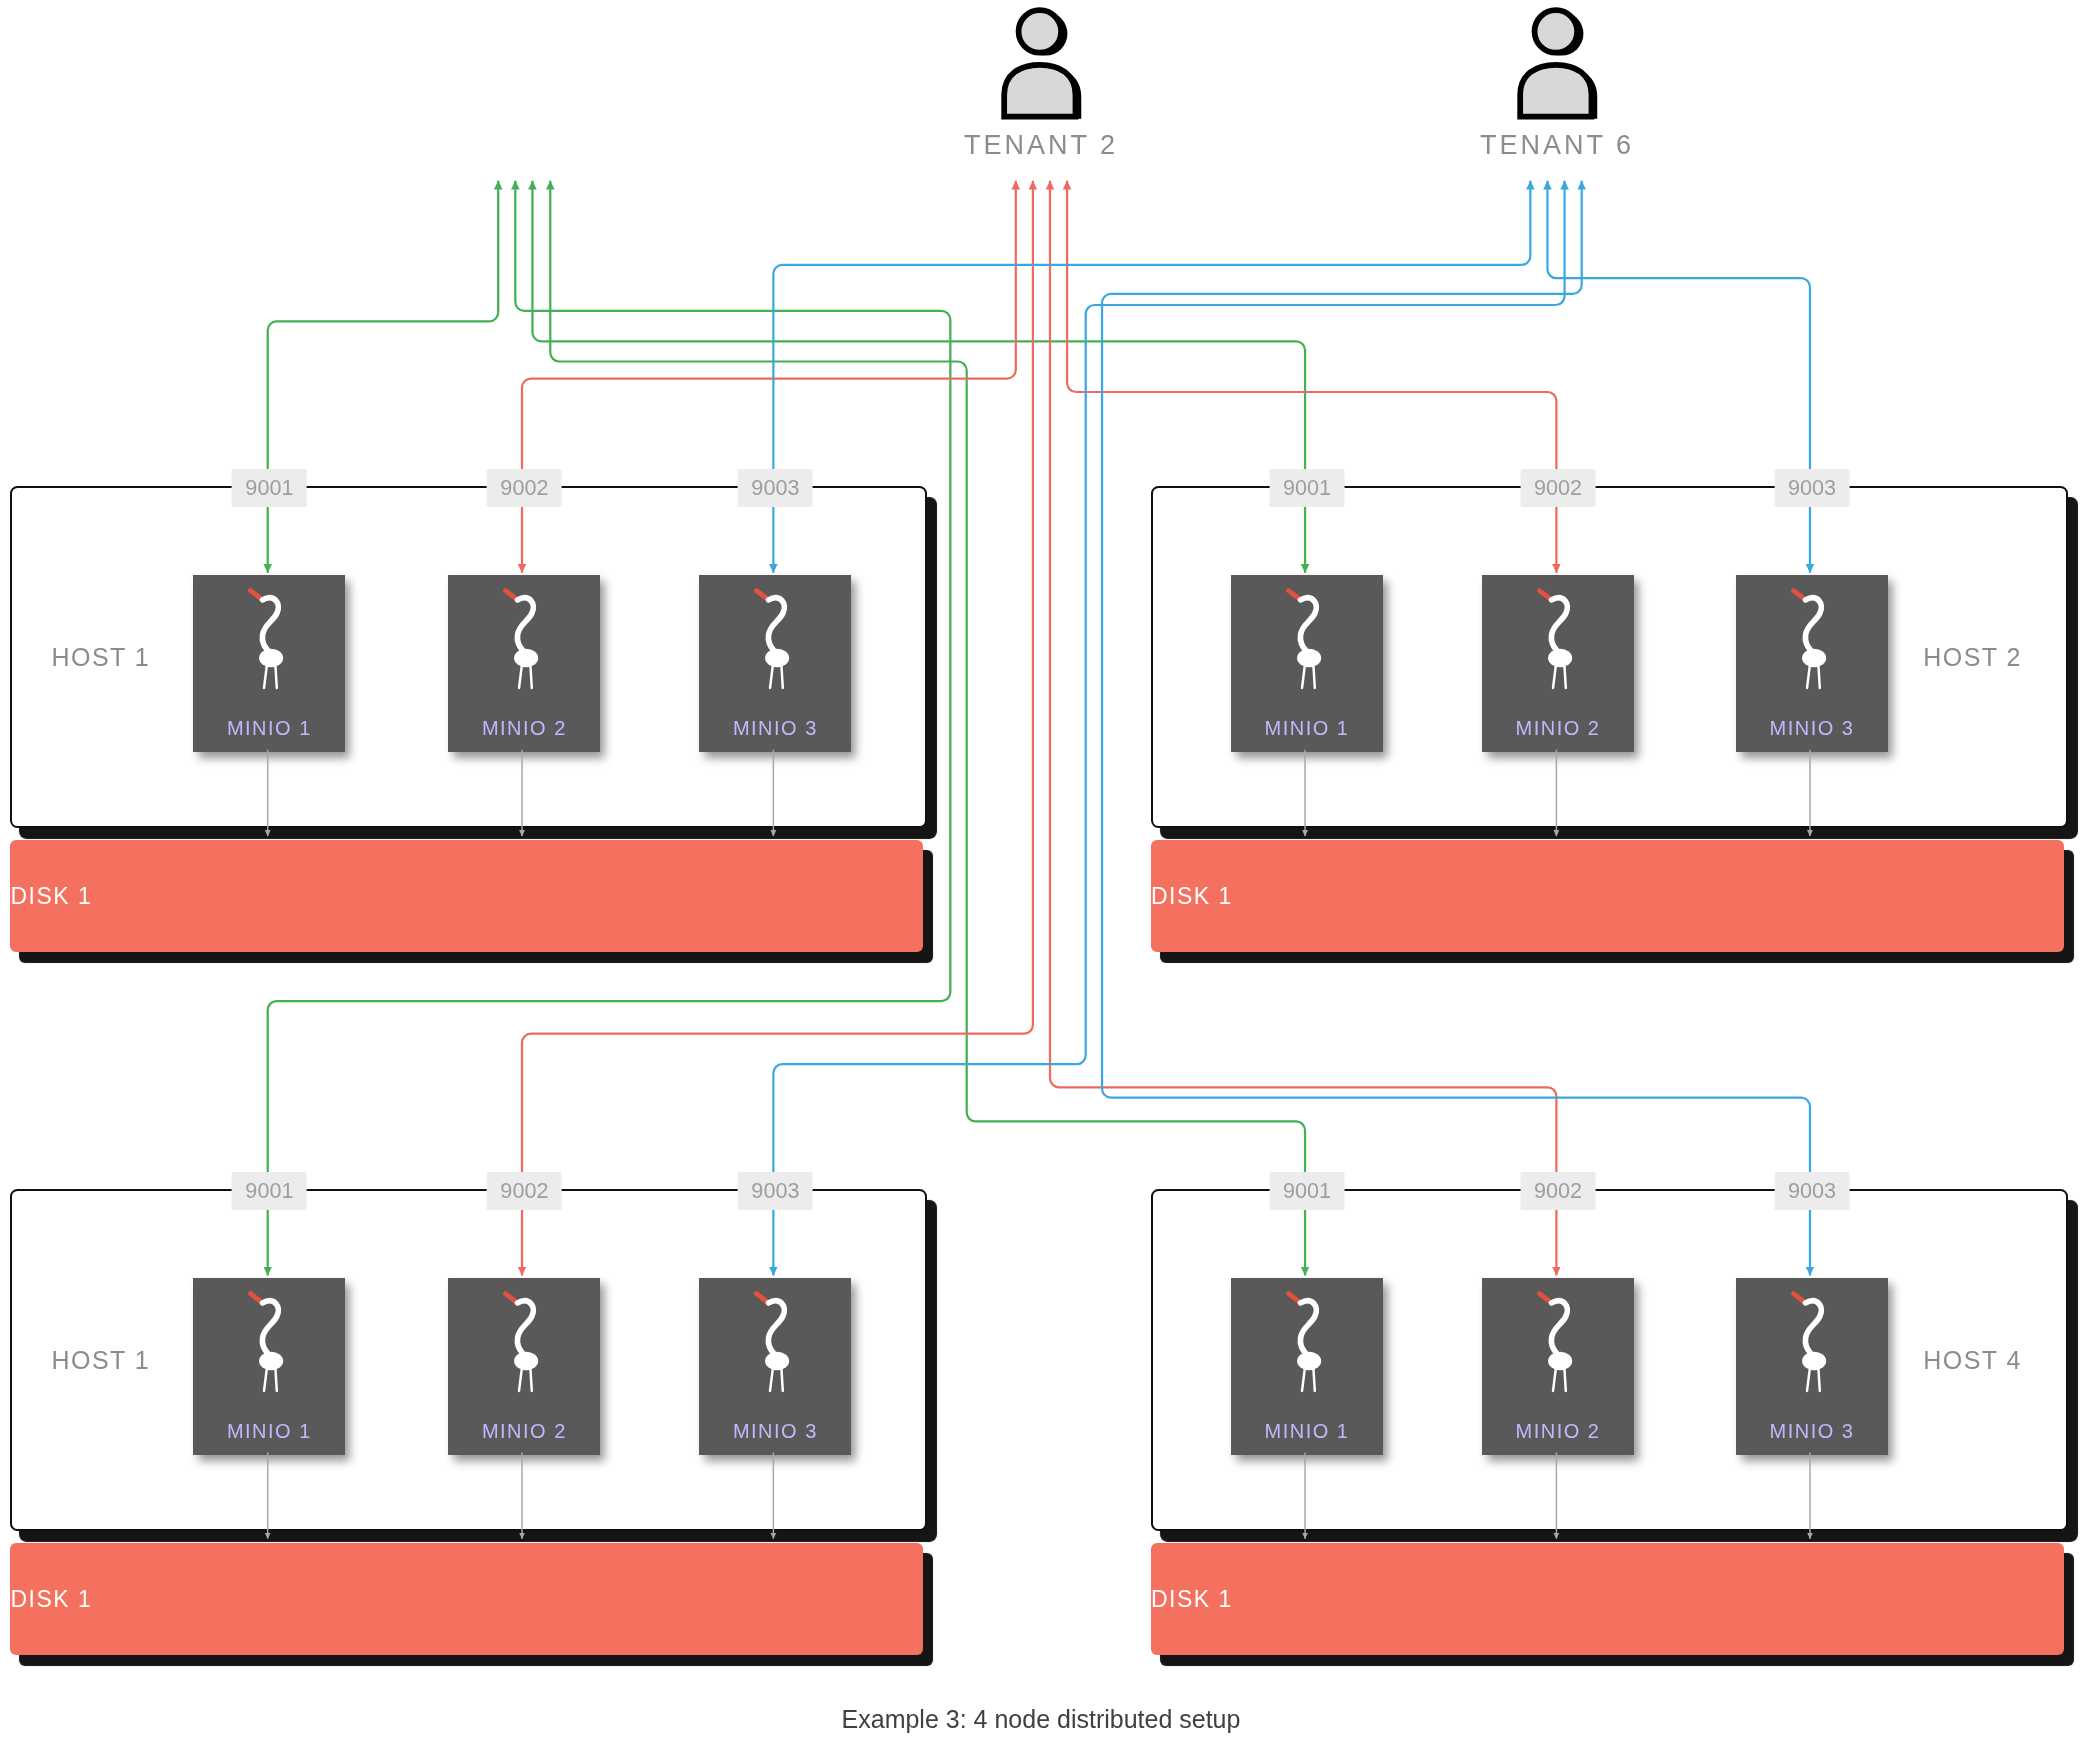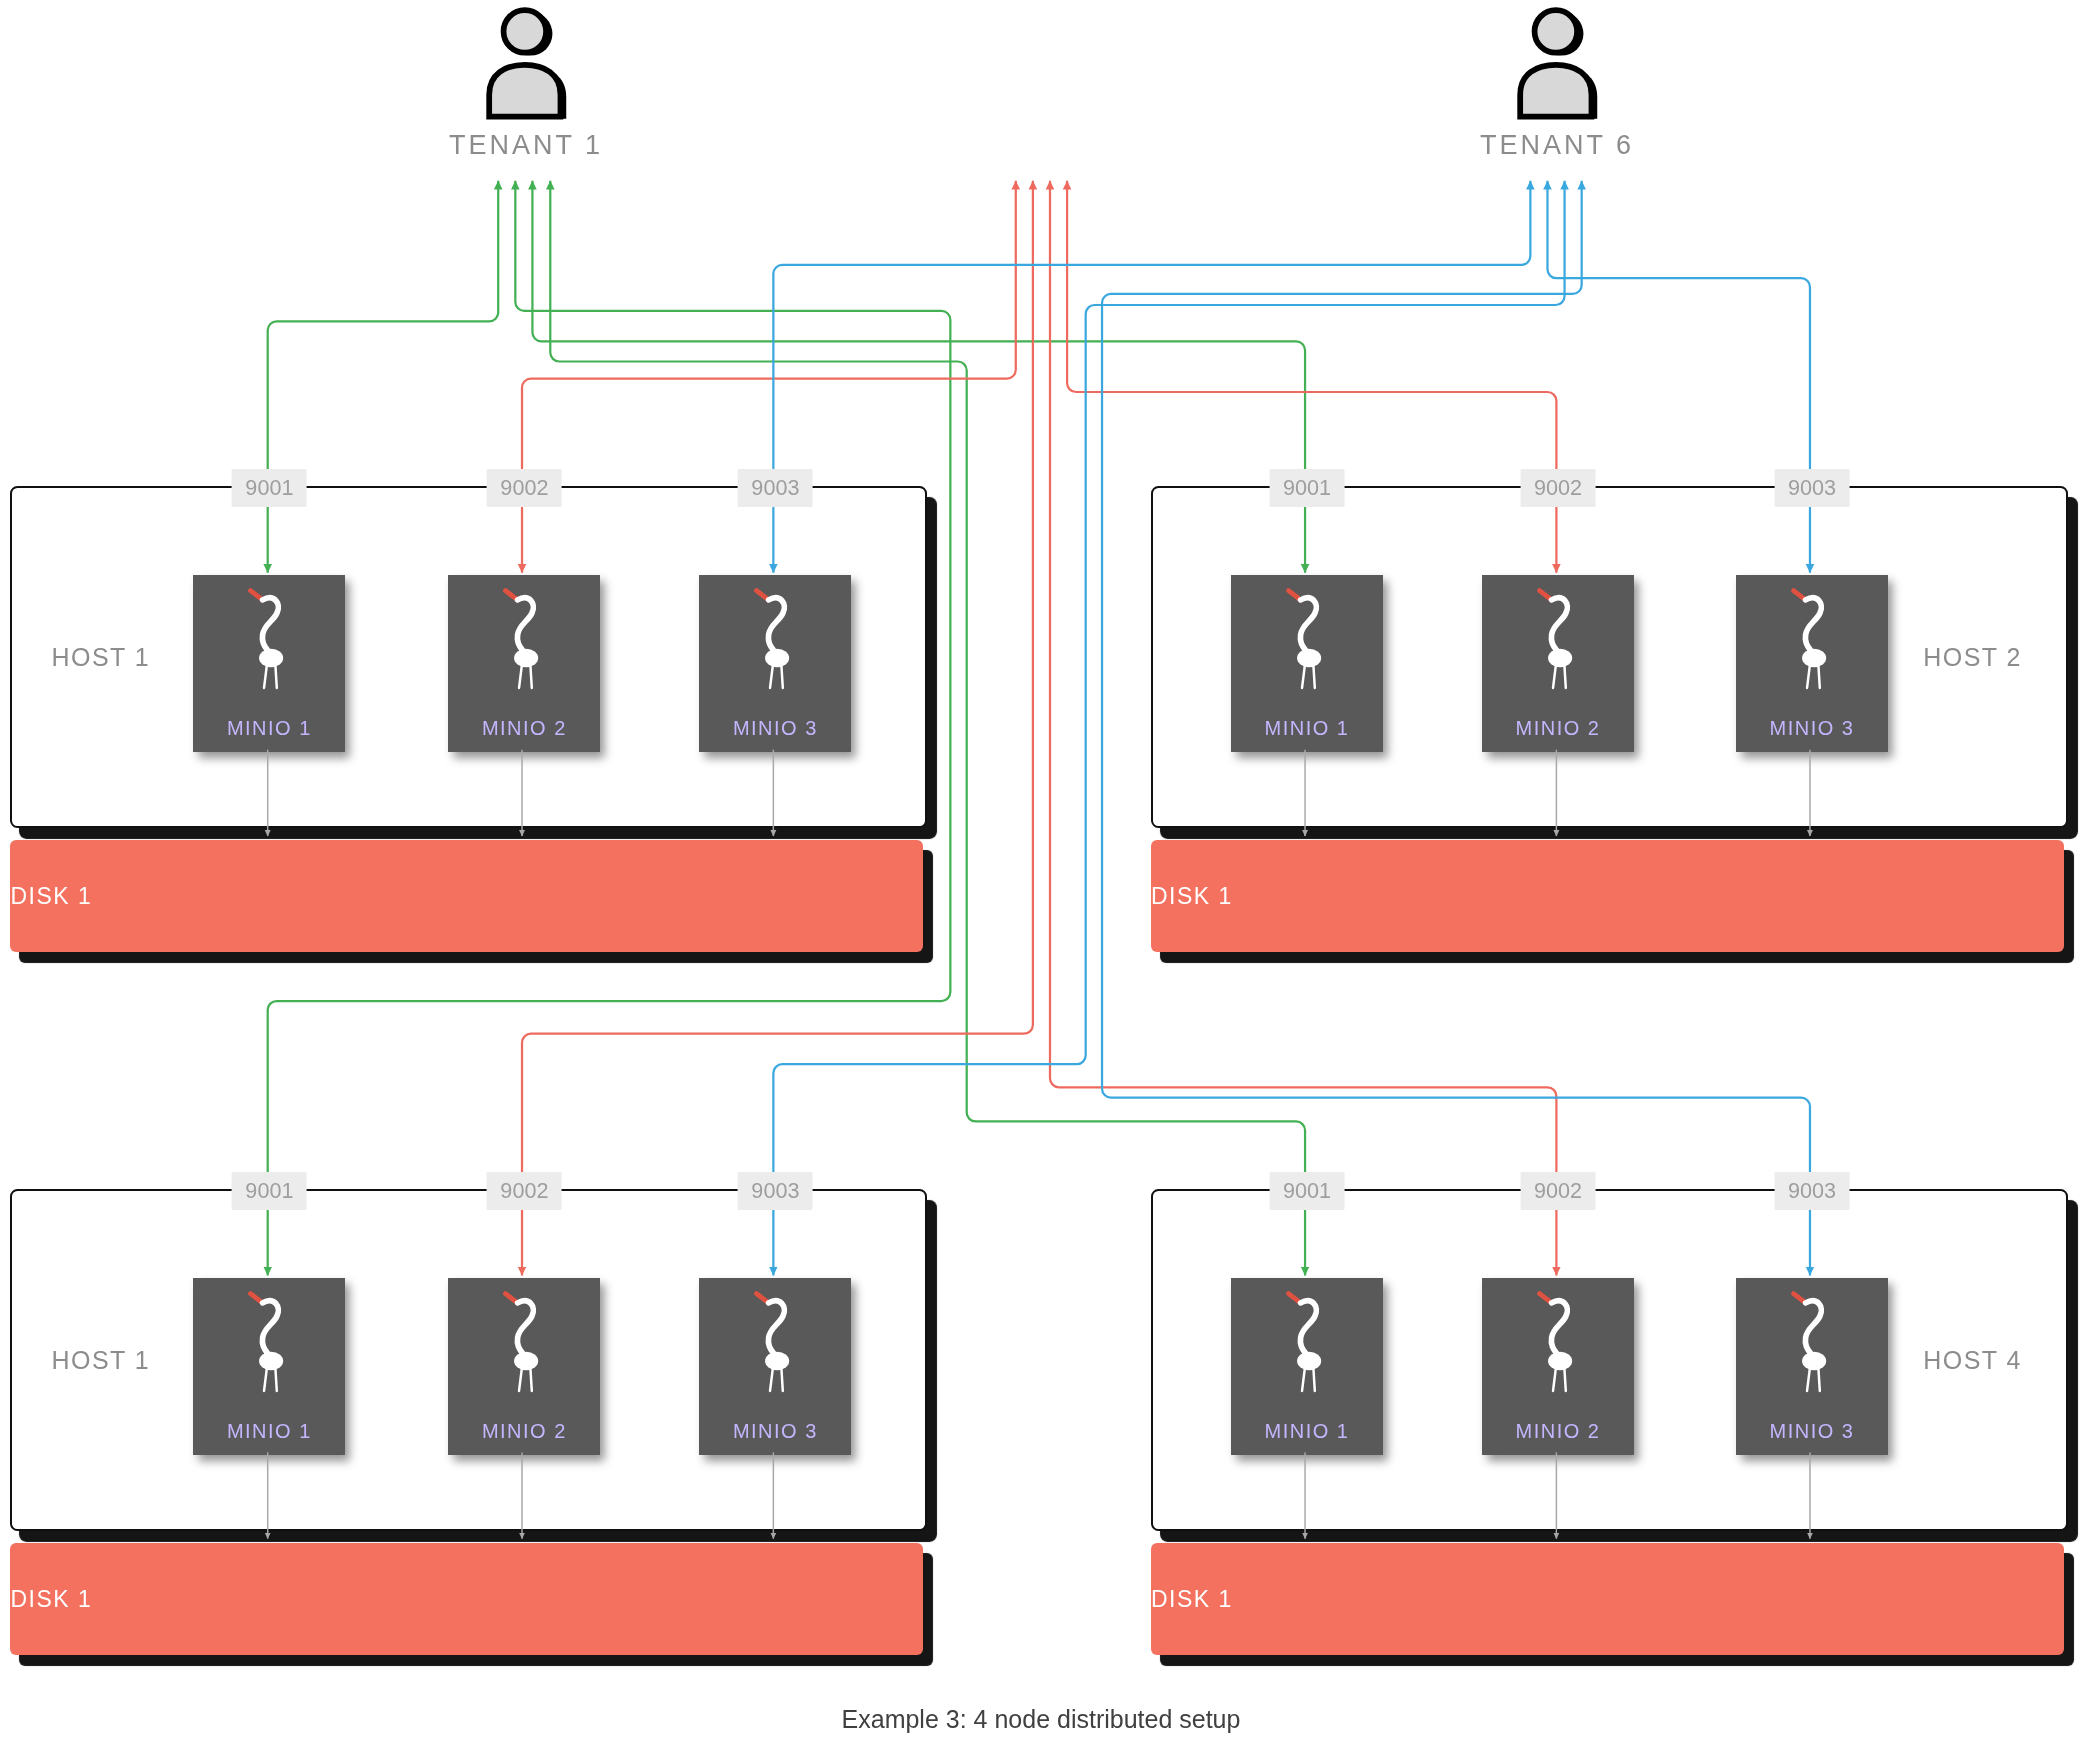--- a/index.html
+++ b/index.html
@@ -115,25 +115,25 @@
     <path class="line line-gray" marker-end="url(#ar-gray)" d="M2093,1008 L2093,1124"></path>
     <path class="line line-gray" marker-end="url(#ar-gray)" d="M2434,1008 L2434,1124"></path>
     <path class="line line-gray" marker-end="url(#ar-gray)" d="M360,1953 L360,2069"></path>
     <path class="line line-gray" marker-end="url(#ar-gray)" d="M702,1953 L702,2069"></path>
     <path class="line line-gray" marker-end="url(#ar-gray)" d="M1040,1953 L1040,2069"></path>
     <path class="line line-gray" marker-end="url(#ar-gray)" d="M1755,1953 L1755,2069"></path>
     <path class="line line-gray" marker-end="url(#ar-gray)" d="M2093,1953 L2093,2069"></path>
     <path class="line line-gray" marker-end="url(#ar-gray)" d="M2434,1953 L2434,2069"></path>
   </svg>
 
-  <div class="tenant" style="left:526px">
+  <div class="tenant" style="left:1041px">
     <svg class="person" viewBox="0 0 80 100">
         <use href="#person"></use>
       </svg>
-    <span class="tenant-label">TENANT 1</span>
+    <span class="tenant-label">TENANT 2</span>
   </div>
   <div class="tenant" style="left:1557px">
     <svg class="person" viewBox="0 0 80 100">
         <use href="#person"></use>
       </svg>
     <span class="tenant-label">TENANT 6</span>
   </div>
 
   <div class="host" style="left:10.4px;top:486px">
     <div class="host-label side-left">HOST 1</div>

